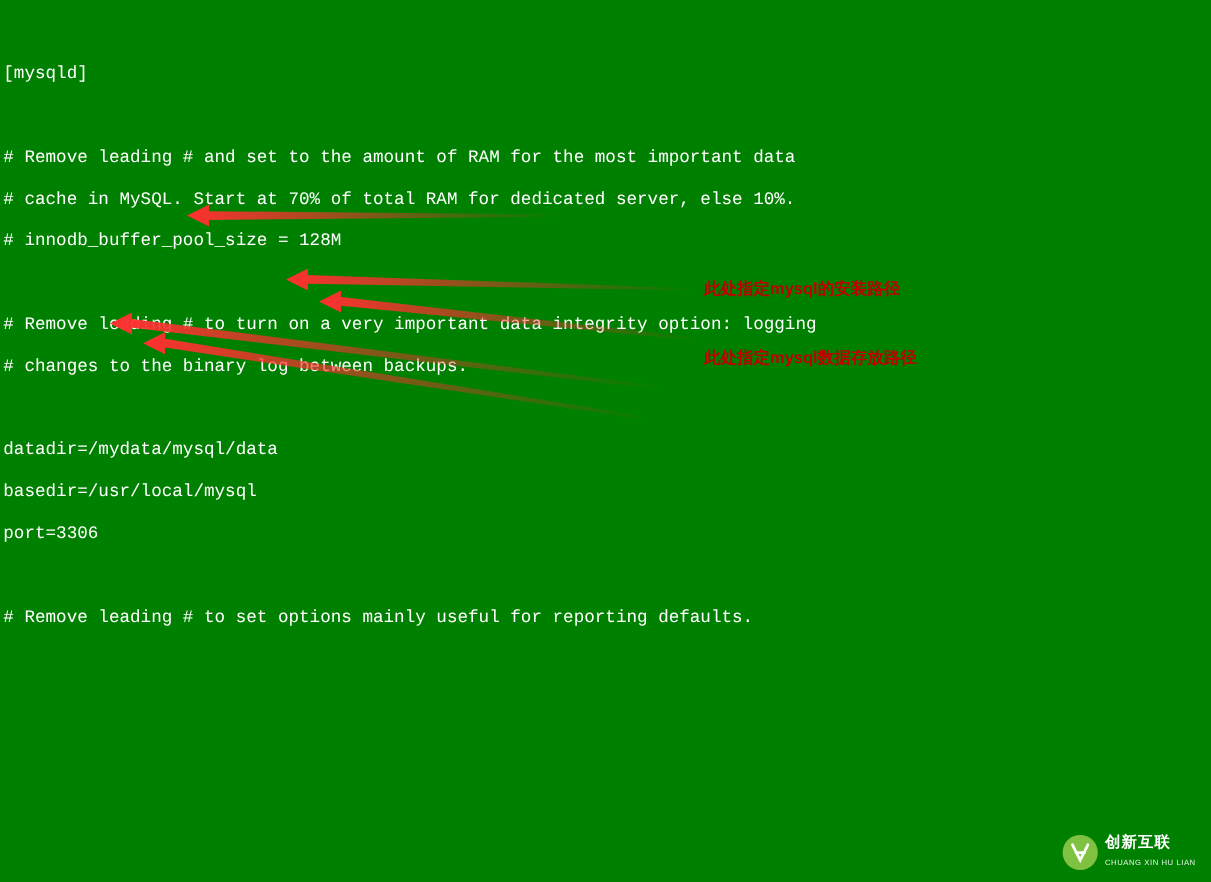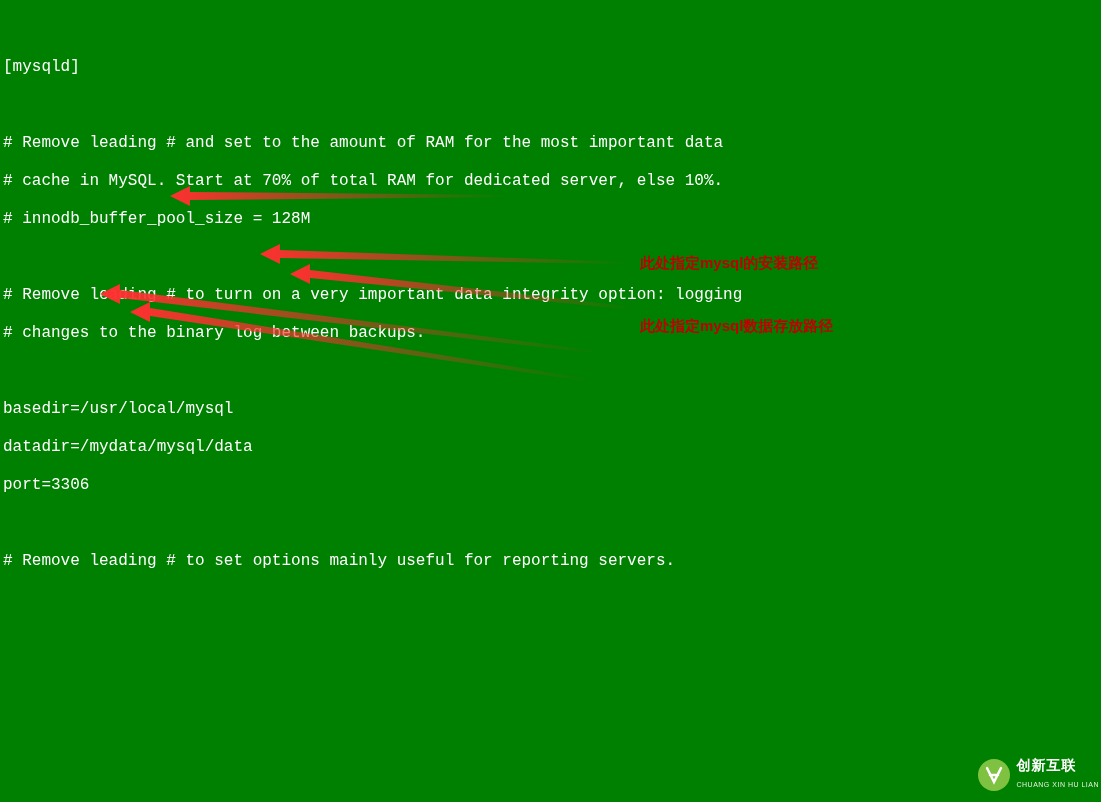--- a/index.html
+++ b/index.html
@@ -41,21 +41,21 @@
   .annotation-text {
     position: absolute;
     color: #c00000;
     font-family: "Microsoft YaHei", "SimSun", Arial, sans-serif;
     font-size: 15px;
     font-weight: bold;
     white-space: nowrap;
   }
   .logo {
     position: absolute;
-    right: 2px;
+    right: 14px;
     bottom: 8px;
     display: flex;
     align-items: center;
     gap: 6px;
     color: #ffffff;
     font-family: "Microsoft YaHei", Arial, sans-serif;
   }
   .logo .mark {
     width: 32px;
     height: 32px;
@@ -86,25 +86,25 @@
 <span class="line"></span>
 <span class="line">[mysqld]</span>
 <span class="line"></span>
 <span class="line"># Remove leading # and set to the amount of RAM for the most important data</span>
 <span class="line"># cache in MySQL. Start at 70% of total RAM for dedicated server, else 10%.</span>
 <span class="line"># innodb_buffer_pool_size = 128M</span>
 <span class="line"></span>
 <span class="line"># Remove leading # to turn on a very important data integrity option: logging</span>
 <span class="line"># changes to the binary log between backups.</span>
 <span class="line"></span>
+<span class="line">datadir=/mydata/mysql/data</span>
 <span class="line">basedir=/usr/local/mysql</span>
-<span class="line">datadir=/mydata/mysql/data</span>
 <span class="line">port=3306</span>
 <span class="line"></span>
-<span class="line"># Remove leading # to set options mainly useful for reporting servers.</span>
+<span class="line"># Remove leading # to set options mainly useful for reporting defaults.</span>
 
 
 
 
 
 
 
 
 
 

